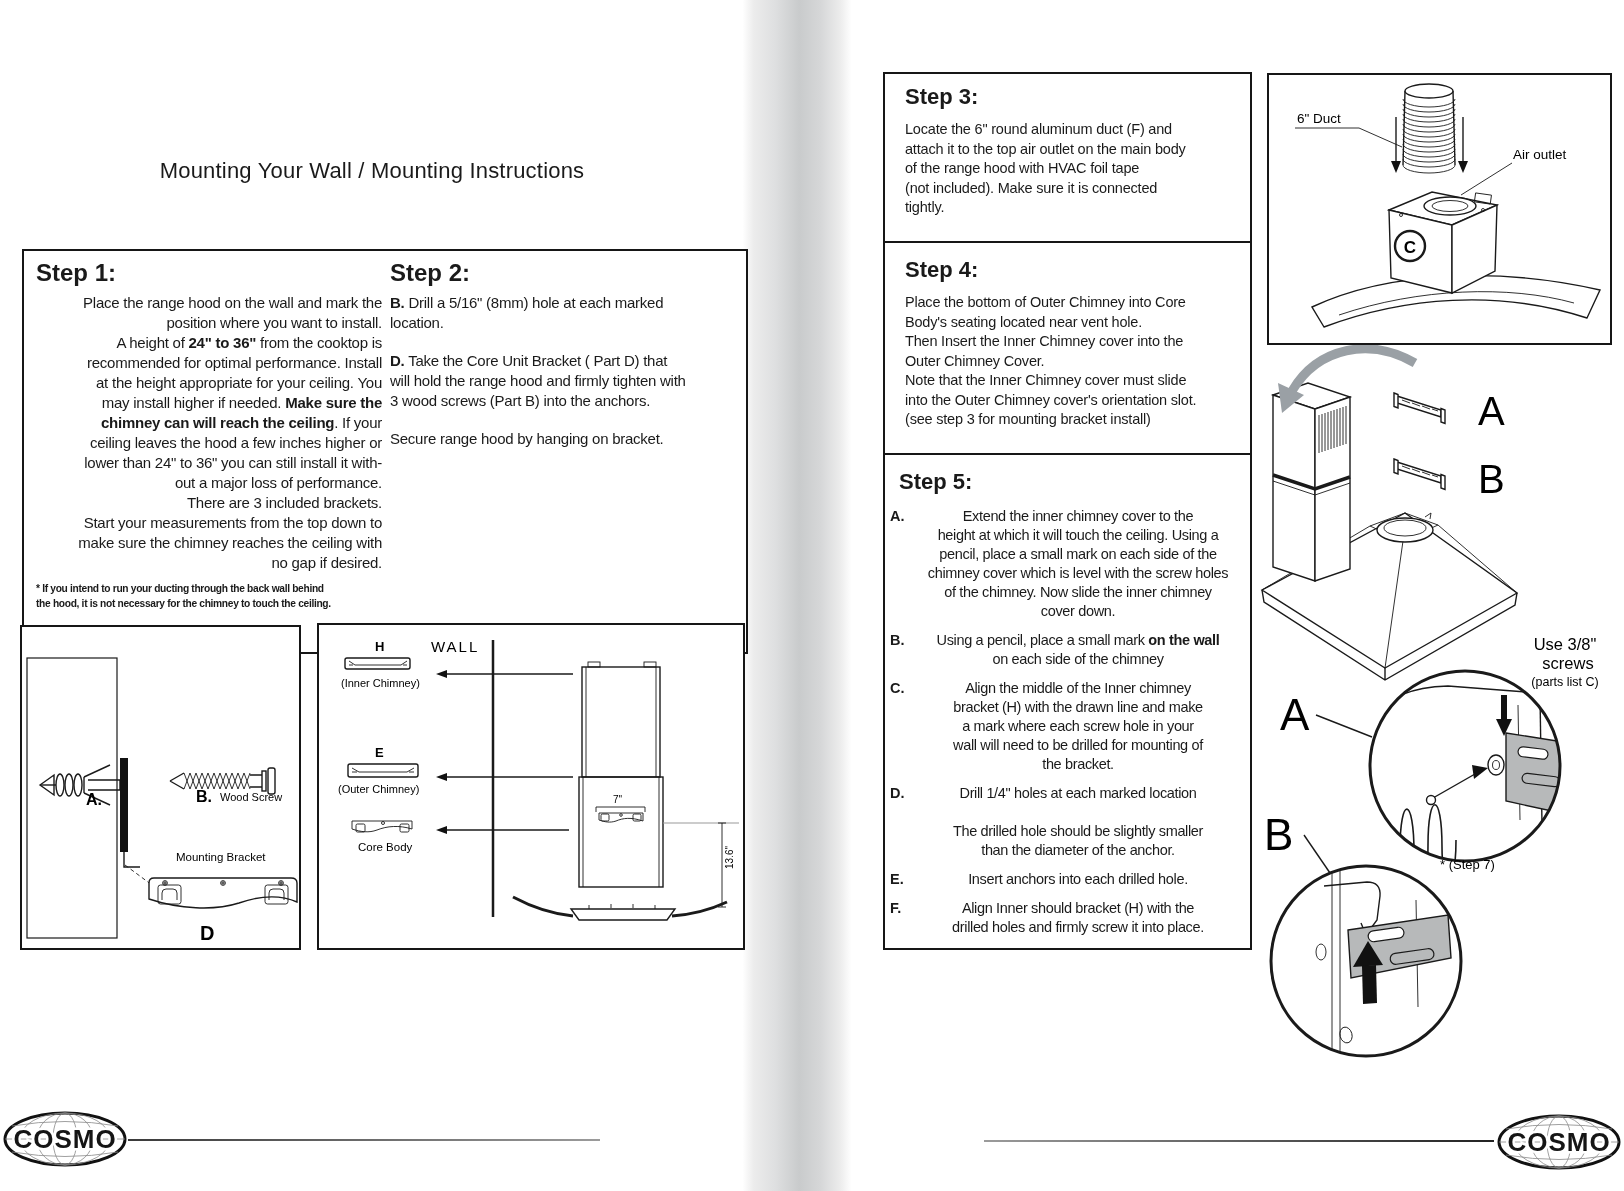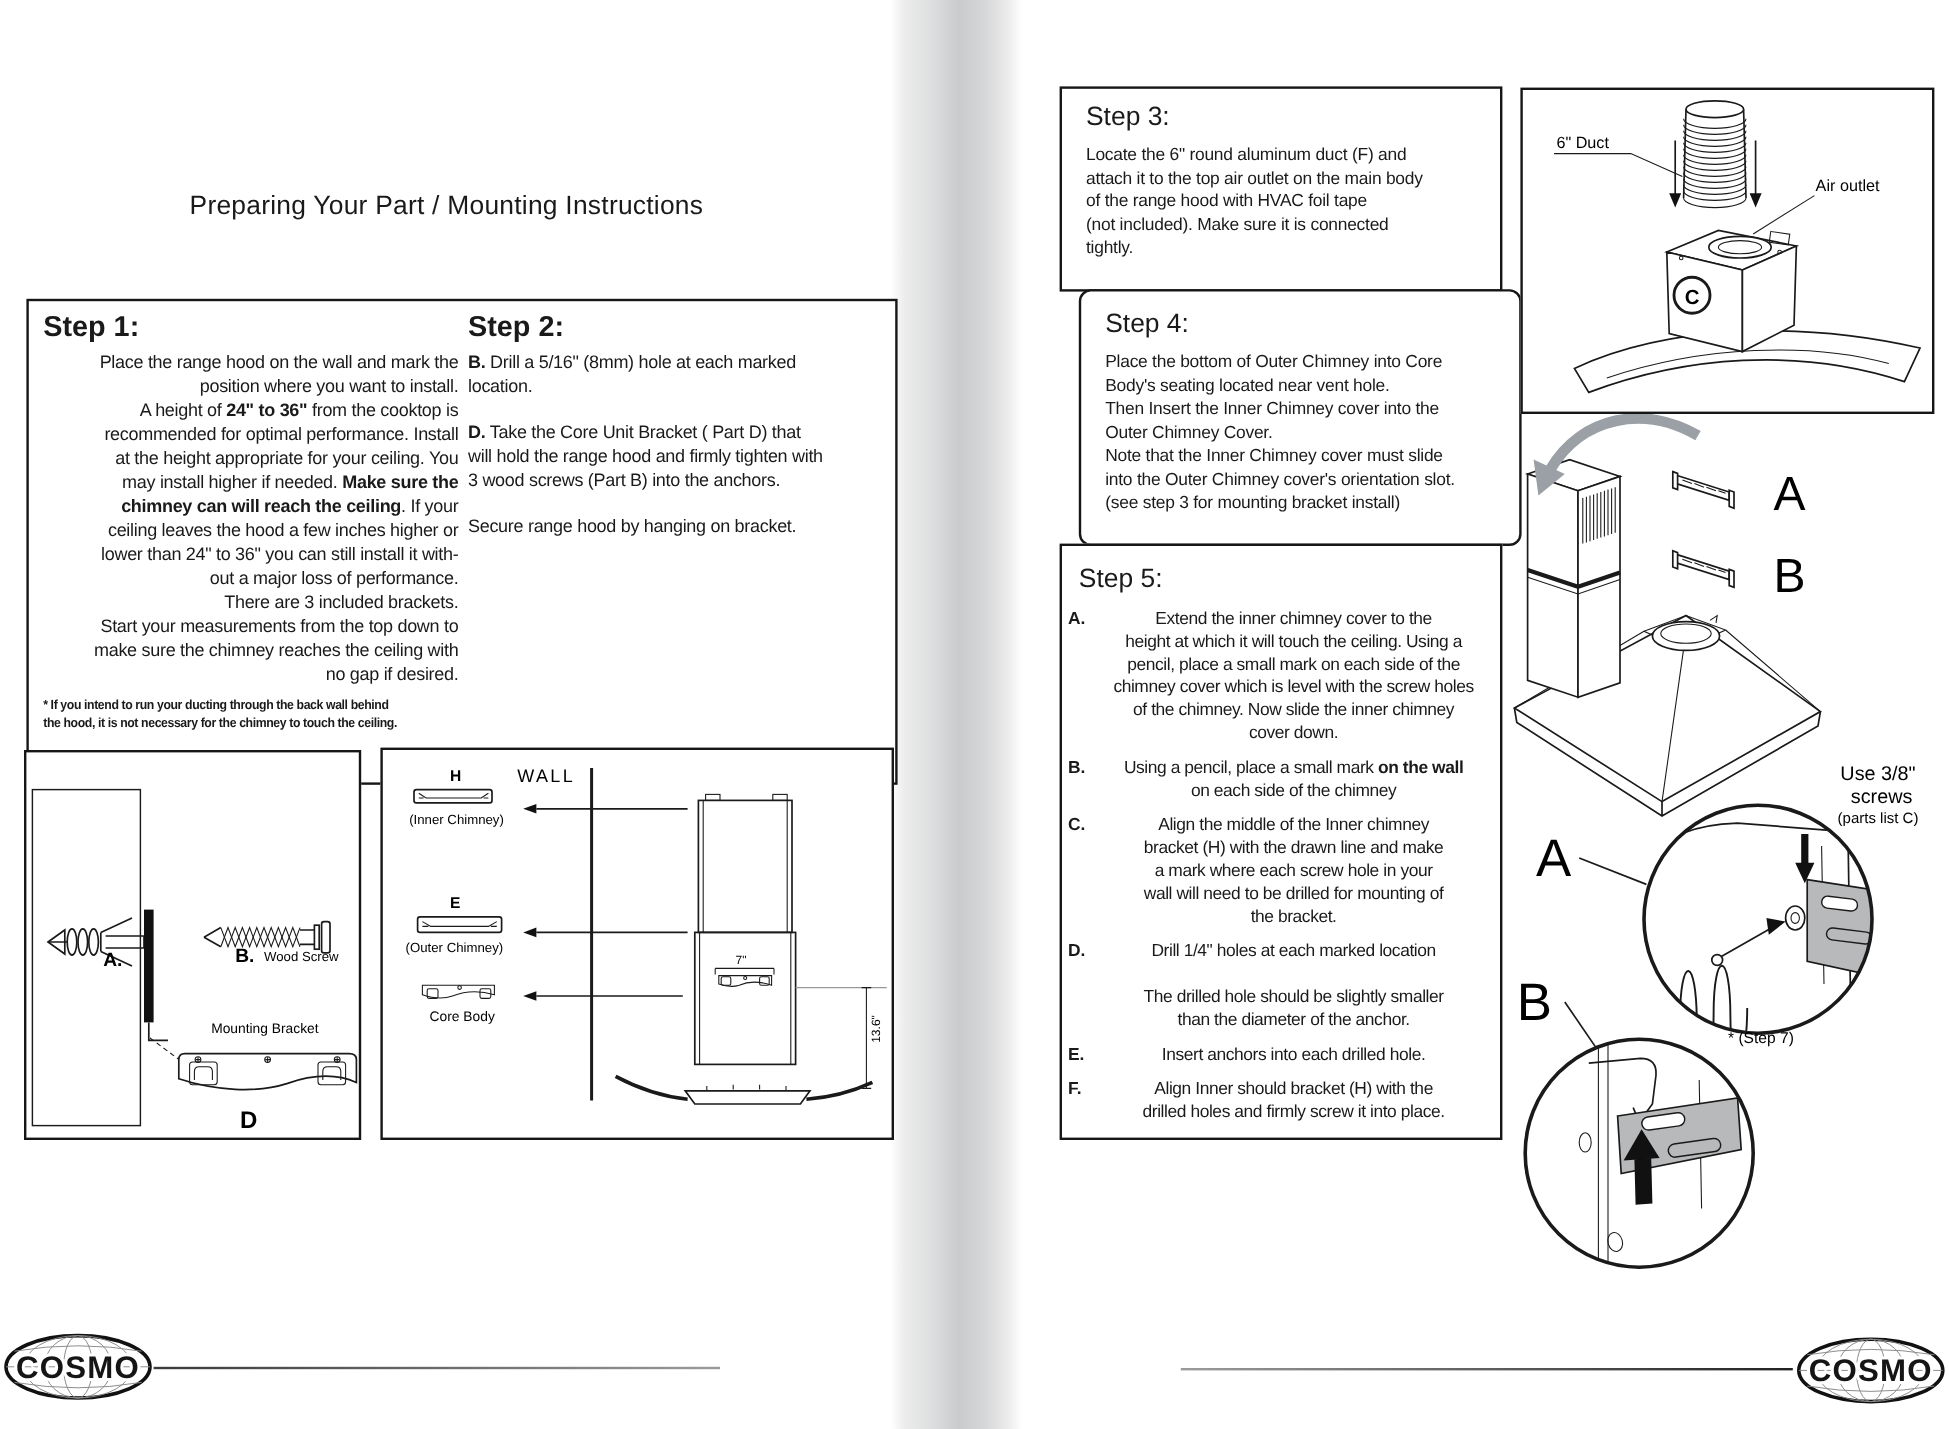--- a/index.html
+++ b/index.html
@@ -4,21 +4,21 @@
 <style>
   html,body{margin:0;padding:0;background:#ffffff;}
   body{font-family:"Liberation Sans",sans-serif;color:#1a1a1a;}
   #page{position:relative;width:1624px;height:1191px;background:#fff;overflow:hidden;}
   .abs{position:absolute;}
   .box{position:absolute;border:2px solid #161616;background:#fff;}
   .pre{white-space:pre-line;}
   .b{font-weight:bold;}
   .pagetitle{font-size:22px;text-align:center;letter-spacing:.2px;}
   .h1{font-size:24px;font-weight:bold;}
-  .h2{font-size:22px;font-weight:normal;}
+  .h2{font-size:22px;font-weight:bold;}
   .body-l{font-size:15px;line-height:20px;letter-spacing:-.25px;}
   .body-r{font-size:14.5px;line-height:19.5px;letter-spacing:-.2px;}
   .footnote{font-size:11px;font-weight:bold;line-height:14.5px;letter-spacing:-.35px;transform:scaleX(.93);transform-origin:left top;}
   .s2item{margin-bottom:18px;}
   .s5item{display:flex;margin-bottom:10px;font-size:14.5px;line-height:19px;}
   .s5item .lbl{width:23px;font-weight:bold;flex:none;}
   .s5item .txt{flex:1;white-space:pre-line;letter-spacing:-.35px;text-align:center;}
   .spine{background:linear-gradient(90deg,#fefefe 0%,#ececec 10%,#dedfe0 30%,#c9cbcc 52%,#d6d7d8 72%,#ececec 90%,#fefefe 100%);}
   svg{font-family:inherit;}
   svg .ln{stroke:#1a1a1a;fill:none;stroke-width:1.4;}
@@ -32,21 +32,21 @@
 </style>
 </head>
 <body>
 
 <div id="page">
 
   <div class="abs spine" style="left:743px;top:0;width:108px;height:1191px;"></div>
 
   <div class="abs" style="left:0;top:0;width:744px;height:1191px;">
 
-    <div class="abs pagetitle" style="left:22px;top:158px;width:700px;">Preparing Your Part / Mounting Instructions</div>
+    <div class="abs pagetitle" style="left:22px;top:158px;width:700px;">Mounting Your Wall / Mounting Instructions</div>
 
     <div class="box" style="left:22px;top:205px;width:722px;height:401px;margin-top:44px;">
       <div class="abs h1" style="left:12px;top:8px;">Step 1:</div>
       <div class="abs body-l pre" style="left:12px;top:42px;width:346px;text-align:right;"><span>Place the range hood on the wall and mark the
 position where you want to install.
 A height of </span><span class="b">24" to 36"</span><span> from the cooktop is
 recommended for optimal performance. Install
 at the height appropriate for your ceiling.  You
 may install higher if needed. </span><span class="b">Make sure the
 chimney can will reach the ceiling</span><span>. If your
@@ -206,21 +206,21 @@
 
     <div class="box" style="left:32px;top:72px;width:365px;height:167px;">
       <div class="abs h2" style="left:20px;top:10px;">Step 3:</div>
       <div class="abs body-r pre" style="left:20px;top:46px;width:340px;">Locate the 6" round aluminum duct (F) and
 attach it to the top air outlet on the main body
 of the range hood with HVAC foil tape
 (not included). Make sure it is connected
 tightly.</div>
     </div>
 
-    <div class="box" style="left:48px;top:241px;width:365px;height:210px;border-radius:10px;">
+    <div class="box" style="left:32px;top:241px;width:365px;height:210px;">
       <div class="abs h2" style="left:20px;top:14px;">Step 4:</div>
       <div class="abs body-r pre" style="left:20px;top:50px;width:340px;">Place the bottom of Outer Chimney into Core
 Body's seating located near vent hole.
 Then Insert the Inner Chimney cover into the
 Outer Chimney Cover.
 Note that the Inner Chimney cover must slide
 into the Outer Chimney cover's orientation slot.
 (see step 3 for mounting bracket install)</div>
     </div>
 

